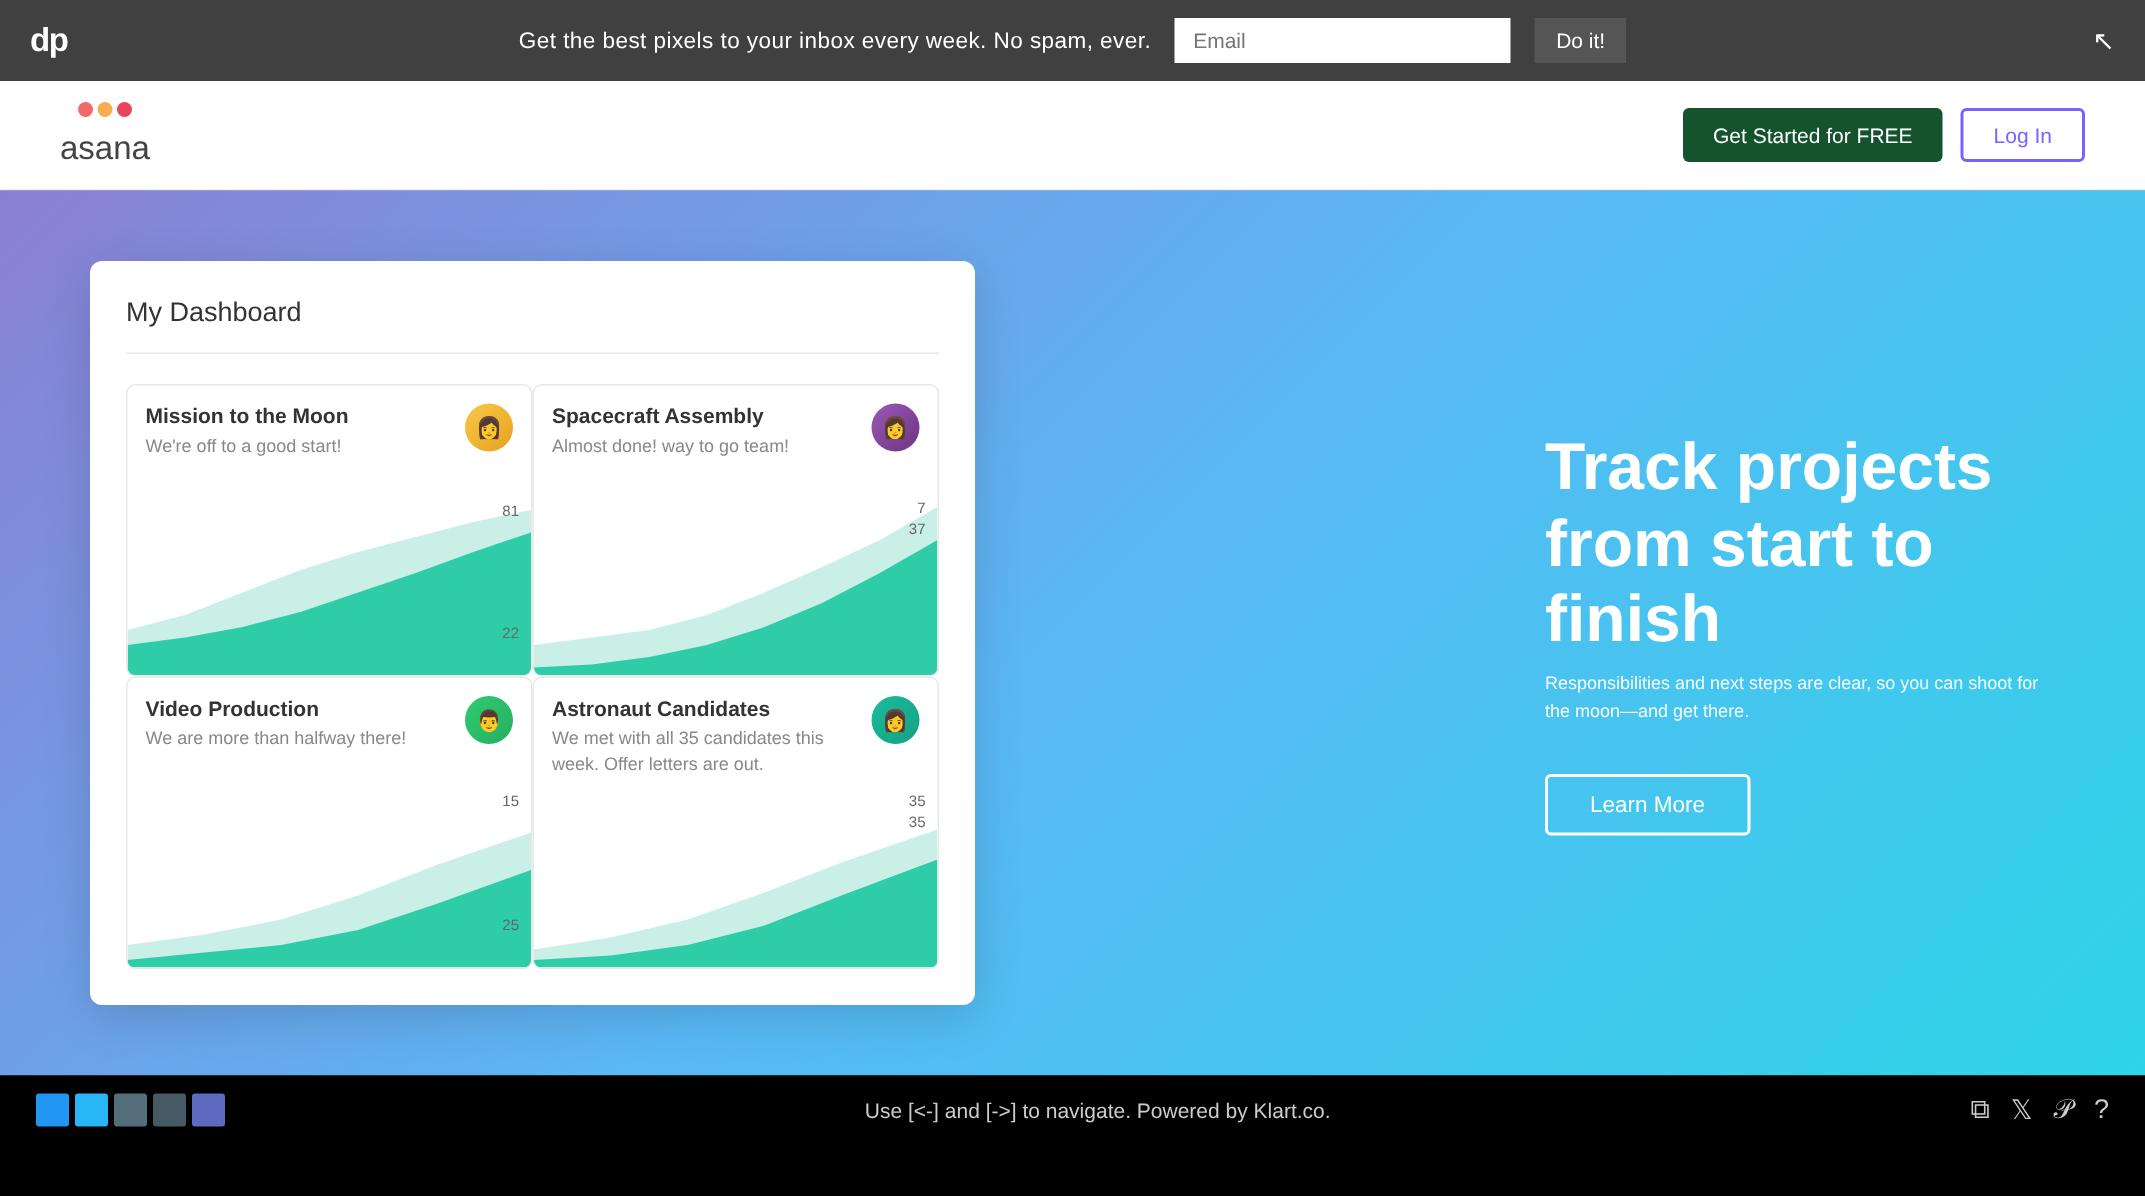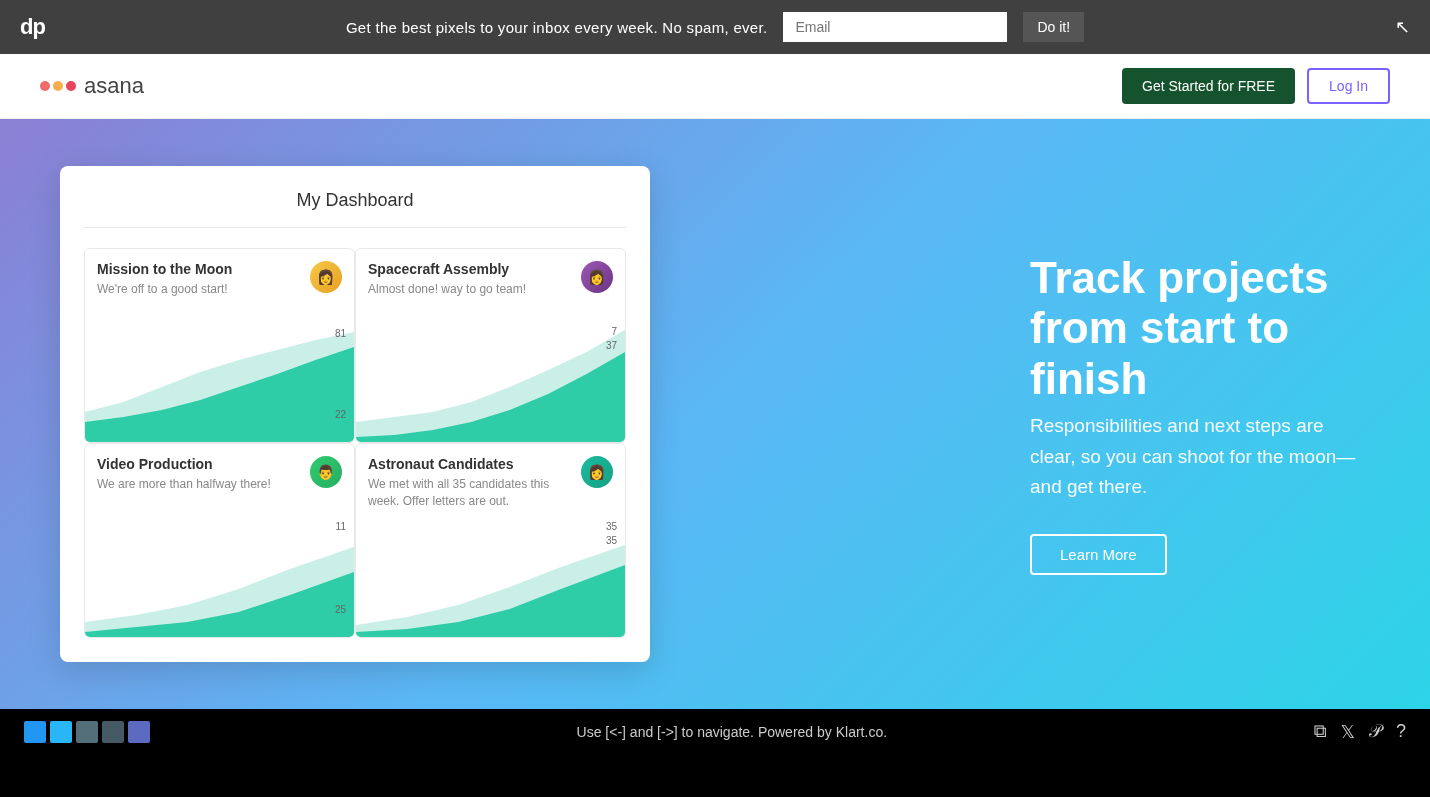--- a/index.html
+++ b/index.html
@@ -58,20 +58,21 @@
       display: flex;
       align-items: center;
       justify-content: space-between;
       padding: 14px 40px;
       border-bottom: 1px solid #eee;
     }
     .asana-logo {
       display: flex;
       align-items: center;
       gap: 8px;
+      flex-direction: column;
     }
     .asana-dots {
       display: flex;
       gap: 3px;
       align-items: center;
     }
     .dot {
       width: 10px;
       height: 10px;
       border-radius: 50%;
@@ -122,21 +123,21 @@
 
     
     .dashboard-card {
       background: #fff;
       border-radius: 8px;
       width: 590px;
       padding: 24px;
       box-shadow: 0 8px 32px rgba(0,0,0,0.15);
     }
     .dashboard-title {
-      text-align: center;
+      text-align: left;
       font-size: 18px;
       color: #333;
       font-weight: 500;
       padding-bottom: 16px;
       border-bottom: 1px solid #e8e8e8;
       margin-bottom: 20px;
     }
     .project-grid {
       display: grid;
       grid-template-columns: 1fr 1fr;
@@ -209,21 +210,21 @@
       max-width: 380px;
       padding-left: 40px;
     }
     .hero-heading {
       font-size: 44px;
       font-weight: 700;
       line-height: 1.15;
       margin-bottom: 7px;
     }
     .hero-body {
-      font-size: 19px;
+      font-size: 12px;
       line-height: 1.6;
       margin-bottom: 32px;
       opacity: 0.95;
     }
     .btn-learn-more {
       background: transparent;
       color: #fff;
       border: 2px solid #fff;
       padding: 10px 28px;
       font-size: 15px;
@@ -335,21 +336,21 @@
             <div class="project-card-title">Video Production</div>
             <div class="project-card-desc">We are more than halfway there!</div>
           </div>
           <div class="avatar avatar-video">👨</div>
         </div>
         <div class="chart-area">
           <svg width="100%" height="120" viewBox="0 0 210 120" preserveAspectRatio="none">
             <polygon points="0,120 0,105 40,98 80,88 120,72 160,52 210,30 210,120" fill="#b2e8dd" opacity="0.7"></polygon>
             <polygon points="0,120 0,115 40,110 80,105 120,95 160,78 210,55 210,120" fill="#1dc8a0" opacity="0.9"></polygon>
           </svg>
-          <div style="position:absolute;right:8px;top:4px;font-size:10px;color:#666;">11</div>
+          <div style="position:absolute;right:8px;top:4px;font-size:10px;color:#666;">15</div>
           <div style="position:absolute;right:8px;bottom:22px;font-size:10px;color:#666;">25</div>
         </div>
       </div>
 
       <div class="project-card">
         <div class="project-card-header">
           <div>
             <div class="project-card-title">Astronaut Candidates</div>
             <div class="project-card-desc">We met with all 35 candidates this week. Offer letters are out.</div>
           </div>

